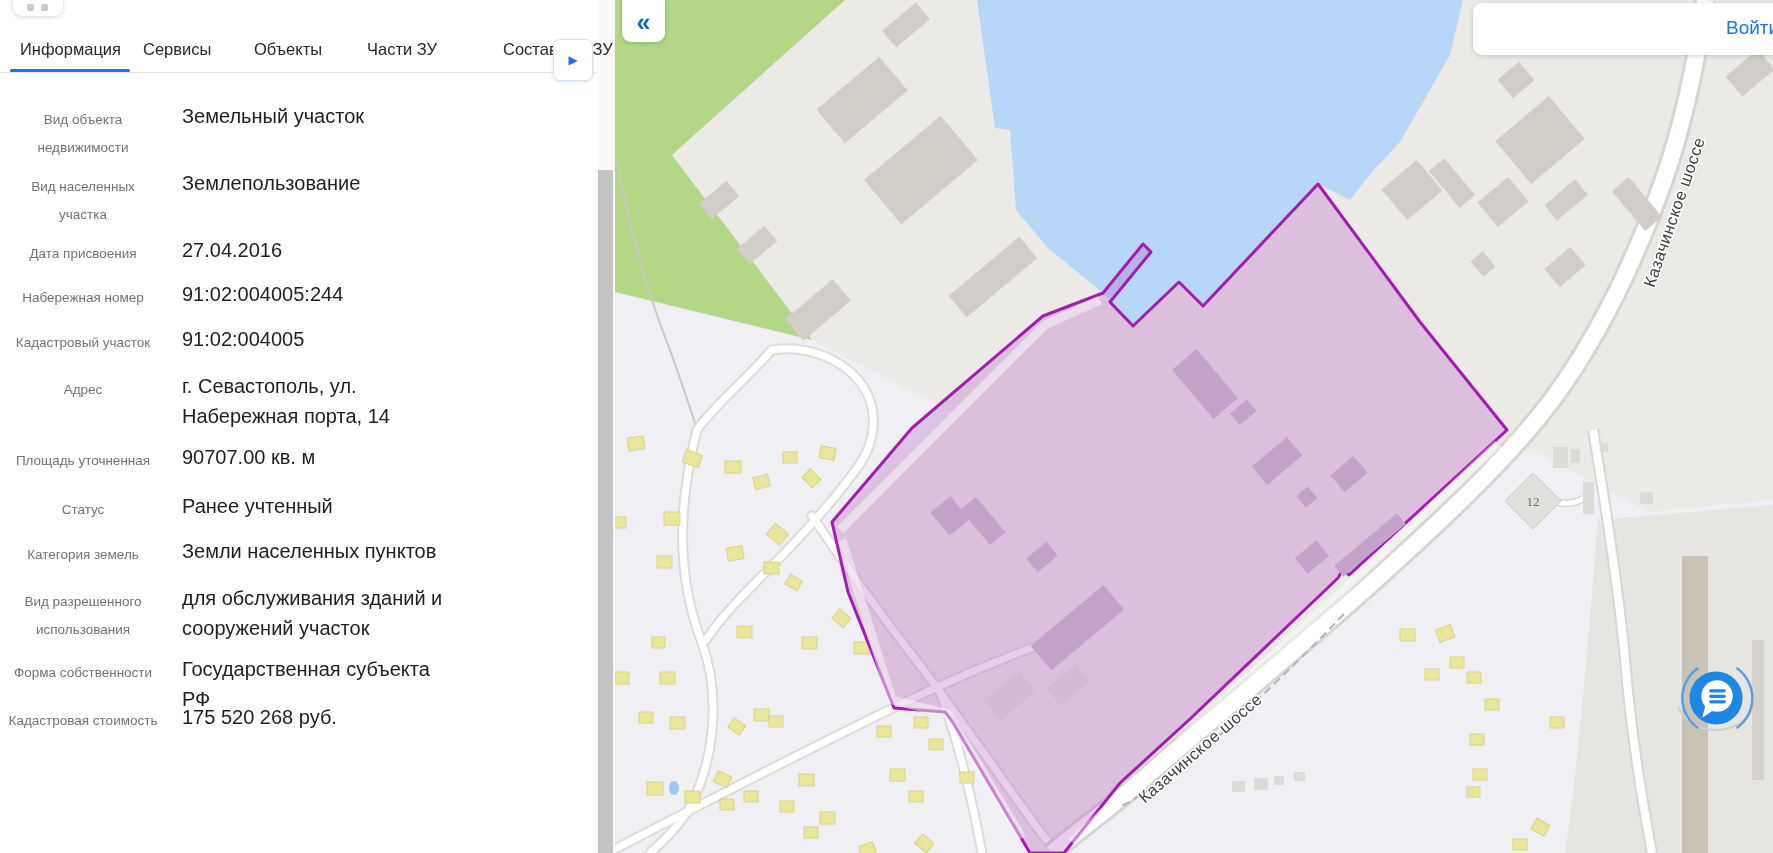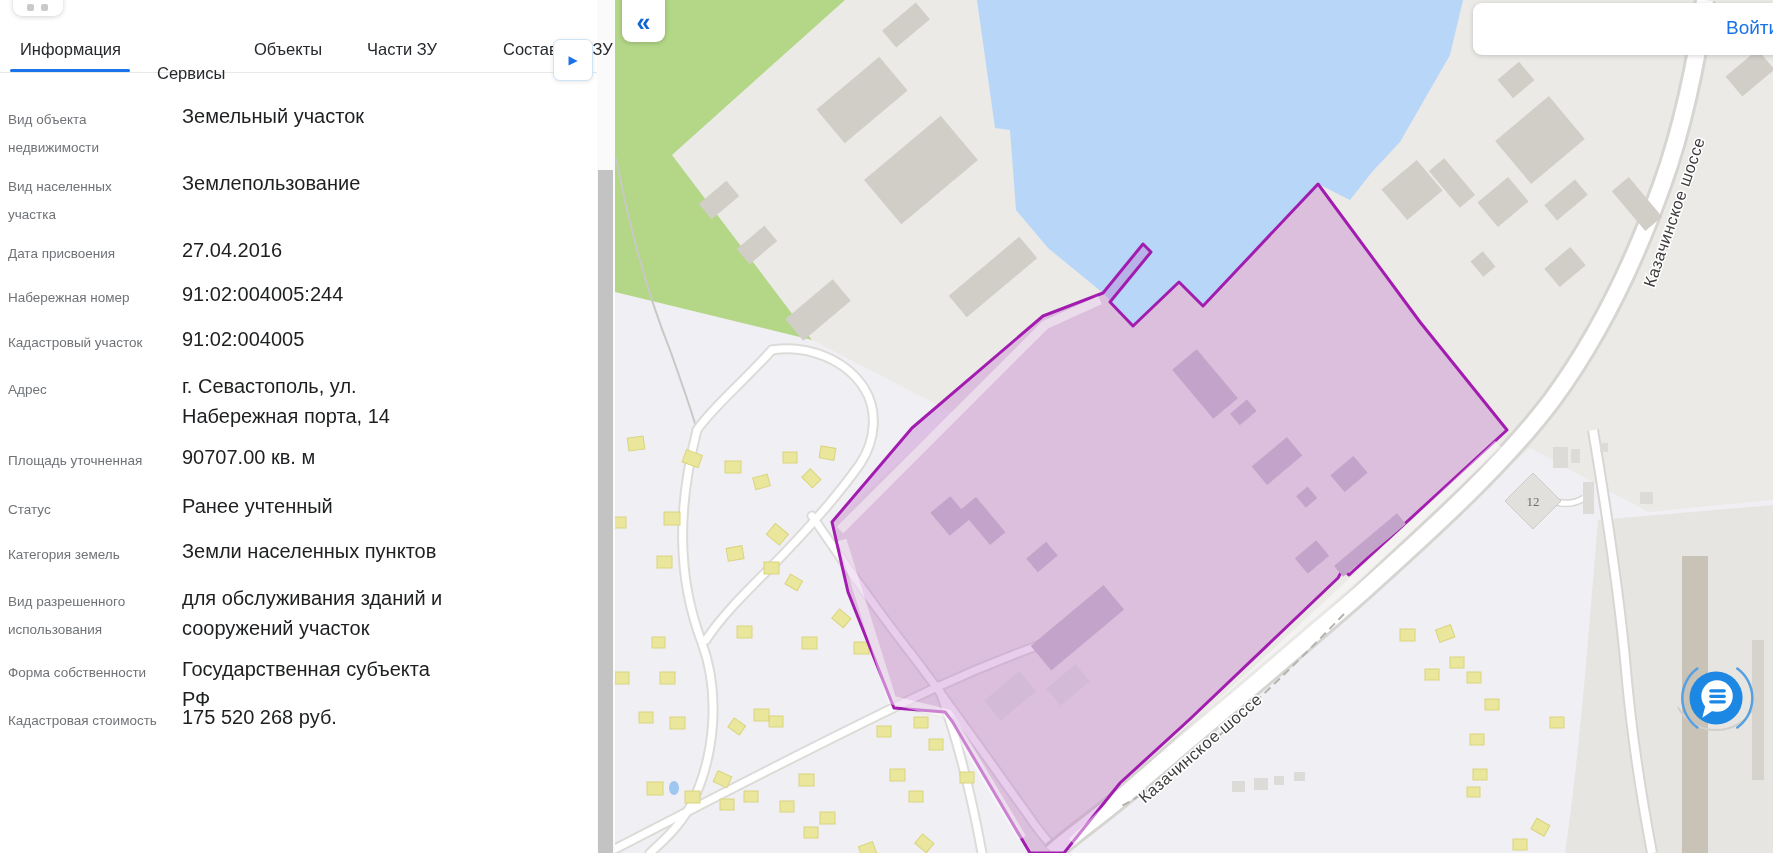--- a/index.html
+++ b/index.html
@@ -13,21 +13,21 @@
              border-radius:9px;box-shadow:0 1px 5px rgba(0,0,0,.18);}
   .stub-mark{position:absolute;bottom:5px;width:7px;height:7px;background:#c9c9c9;border-radius:2px;}
   .tabs{position:absolute;left:0;top:0;width:597px;height:72px;border-bottom:1px solid #e9e9e9;}
   .tab{position:absolute;top:40px;font-size:16.5px;color:#25282c;cursor:pointer;white-space:nowrap;}
   .tab-underline{position:absolute;left:10px;top:69px;width:120px;height:3px;background:#1a73e8;border-radius:2px;}
   .tab-scroll-btn{position:absolute;left:553px;top:39px;width:38px;height:40px;background:#fff;
                   border:1px solid #cfe4f7;border-radius:7px;box-shadow:0 1px 4px rgba(0,0,0,.10);
                   display:flex;align-items:center;justify-content:center;z-index:5;cursor:pointer;}
   .tab-scroll-btn span{color:#1a73e8;font-size:12px;}
   .row{position:absolute;left:0;width:597px;}
-  .row .lbl{position:absolute;left:8px;top:5px;width:150px;font-size:13.5px;line-height:28px;color:#6f7377;}
+  .row .lbl{position:absolute;left:8px;top:5px;width:150px;font-size:13.5px;line-height:28px;color:#6f7377;text-align:center;}
   .row .val{position:absolute;left:182px;top:0;width:270px;font-size:20px;line-height:30px;color:#1d1f21;}
 
   
   .scroll-track{position:absolute;left:597px;top:0;width:18px;height:853px;background:#fafafa;z-index:29;}
   .scroll-thumb{position:absolute;left:1px;top:170px;width:15px;height:683px;background:#c3c3c3;}
 
   
   .map-wrap{position:absolute;left:615px;top:0;width:1158px;height:853px;z-index:1;}
   svg text.roadlbl{font-family:"Liberation Sans",sans-serif;font-size:16.5px;fill:#3c3c3c;
                    letter-spacing:.5px;paint-order:stroke;stroke:#ffffff;stroke-width:3px;}
@@ -237,21 +237,21 @@
   </div>
 
   <div class="panel">
     <div class="stub-card">
       <div class="stub-mark" style="left:14px;"></div>
       <div class="stub-mark" style="left:28px;"></div>
     </div>
 
     <div class="tabs">
       <span class="tab" style="left:20px;">Информация</span>
-      <span class="tab" style="left:157px;margin-top:24px;">Сервисы</span>
+      <span class="tab" style="left:143px;">Сервисы</span>
       <span class="tab" style="left:254px;">Объекты</span>
       <span class="tab" style="left:367px;">Части ЗУ</span>
       <span class="tab" style="left:503px;">Составные ЗУ</span>
       <div class="tab-underline"></div>
     </div>
     <div class="tab-scroll-btn">
       <span>▶</span>
     </div>
 
     <div class="row" style="top:101px;">

